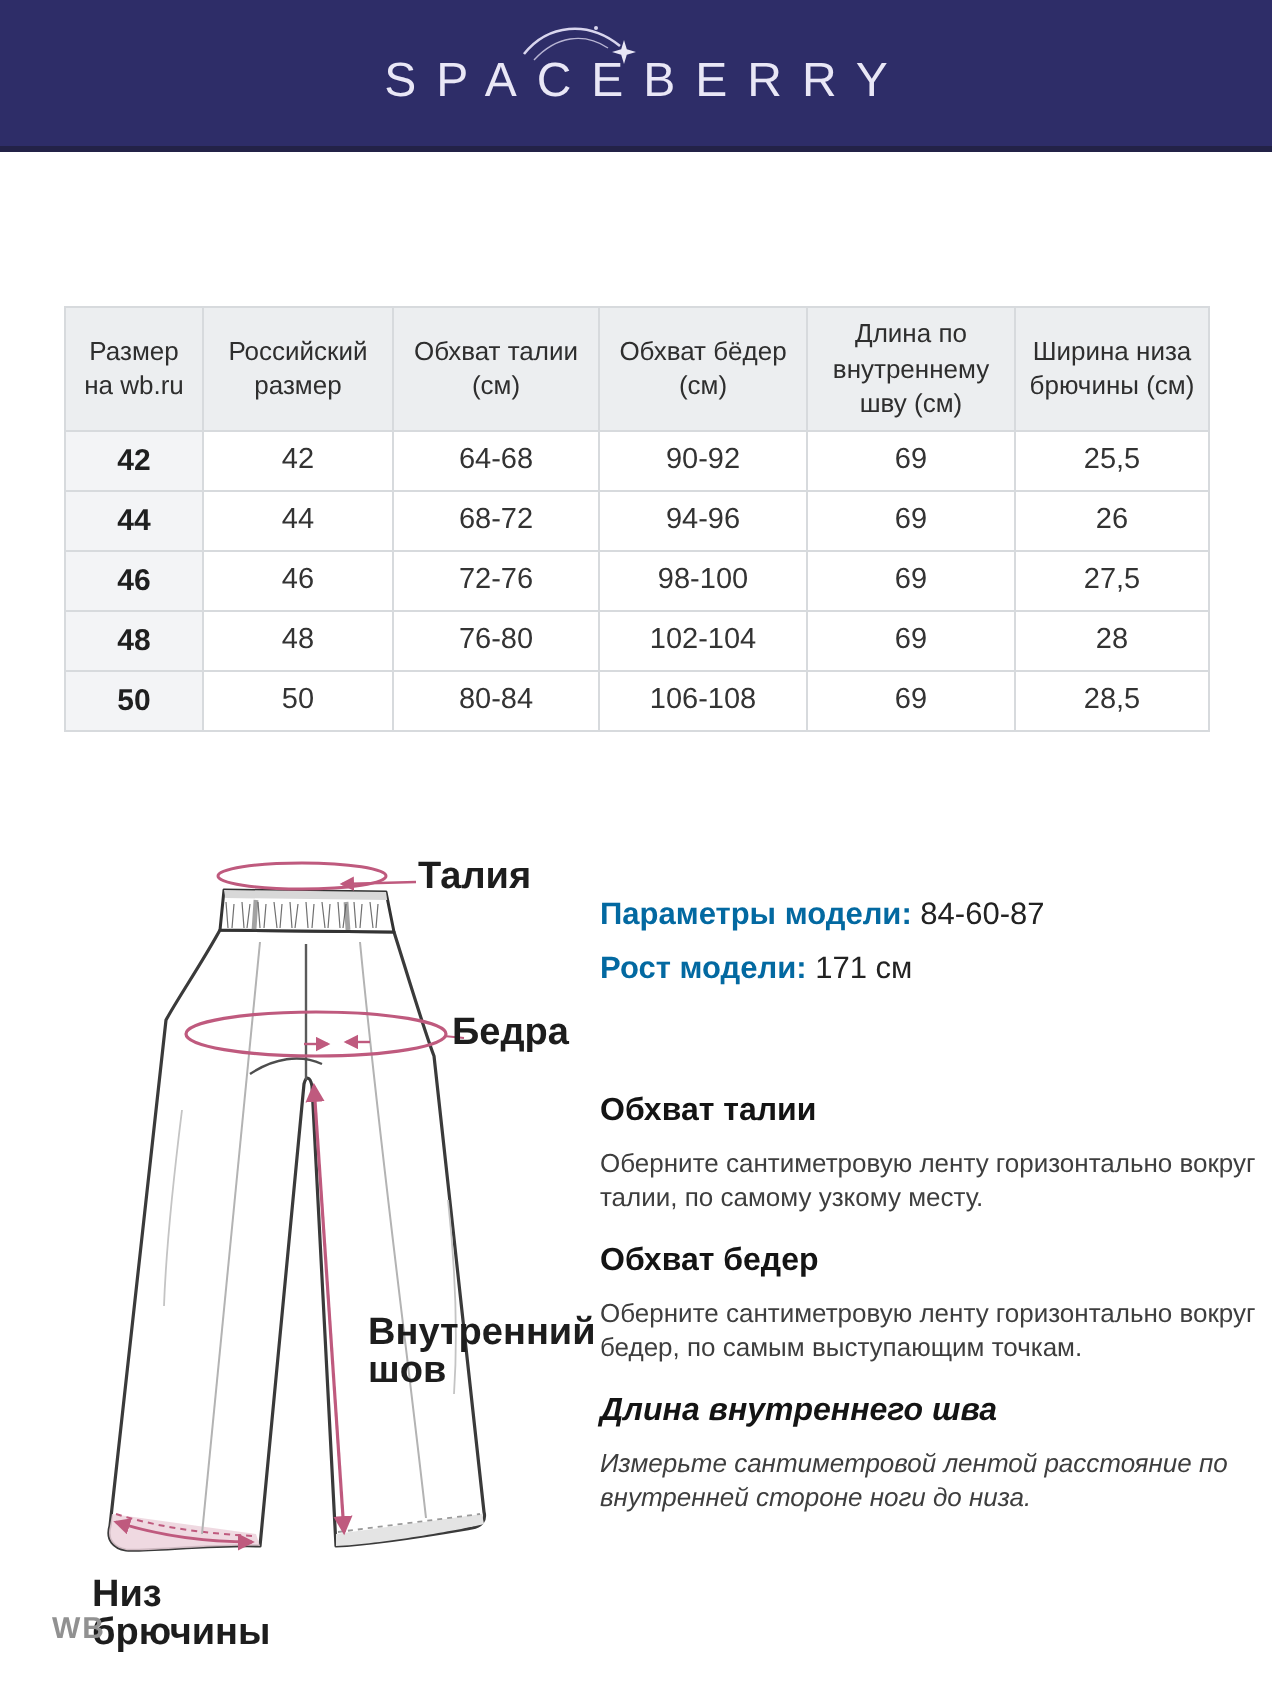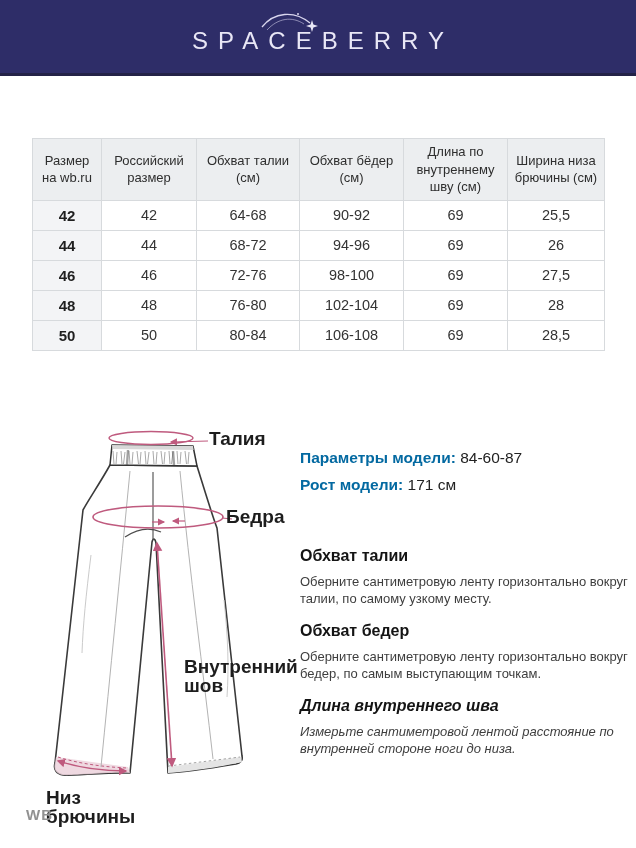--- a/index.html
+++ b/index.html
@@ -9,21 +9,21 @@
 
   
   .brand-header { position:absolute; left:0; top:0; width:636px; height:76px;
                   background:#2e2d68; border-bottom:3px solid #232247; }
   .brand-logo { position:absolute; left:0; right:0; top:27px; text-align:center;
                 color:#e9e7f6; font-size:24px; font-weight:400; letter-spacing:10px;
                 text-indent:10px; }
   .comet { position:absolute; left:258px; top:7px; }
 
   
-  .size-table { position:absolute; left:32px; top:138px; width:572px;
+  .size-table { position:absolute; left:32px; top:153px; width:572px;
                 border-collapse:collapse; table-layout:fixed;padding-left:24px; }
   .size-table th, .size-table td { border:1px solid #d7dadd; text-align:center;
                 vertical-align:middle; }
   .size-table thead th { background:#eceef0; font-weight:500; font-size:13px;
                 line-height:1.35; color:#2e2e2e; height:55px; padding:4px 6px; }
   .size-table tbody th { background:#f3f4f6; font-weight:700; font-size:15px;
                 color:#1f1f1f; height:30px; }
   .size-table tbody td { background:#fff; font-weight:400; font-size:14.5px;
                 color:#333; height:30px; }
 

